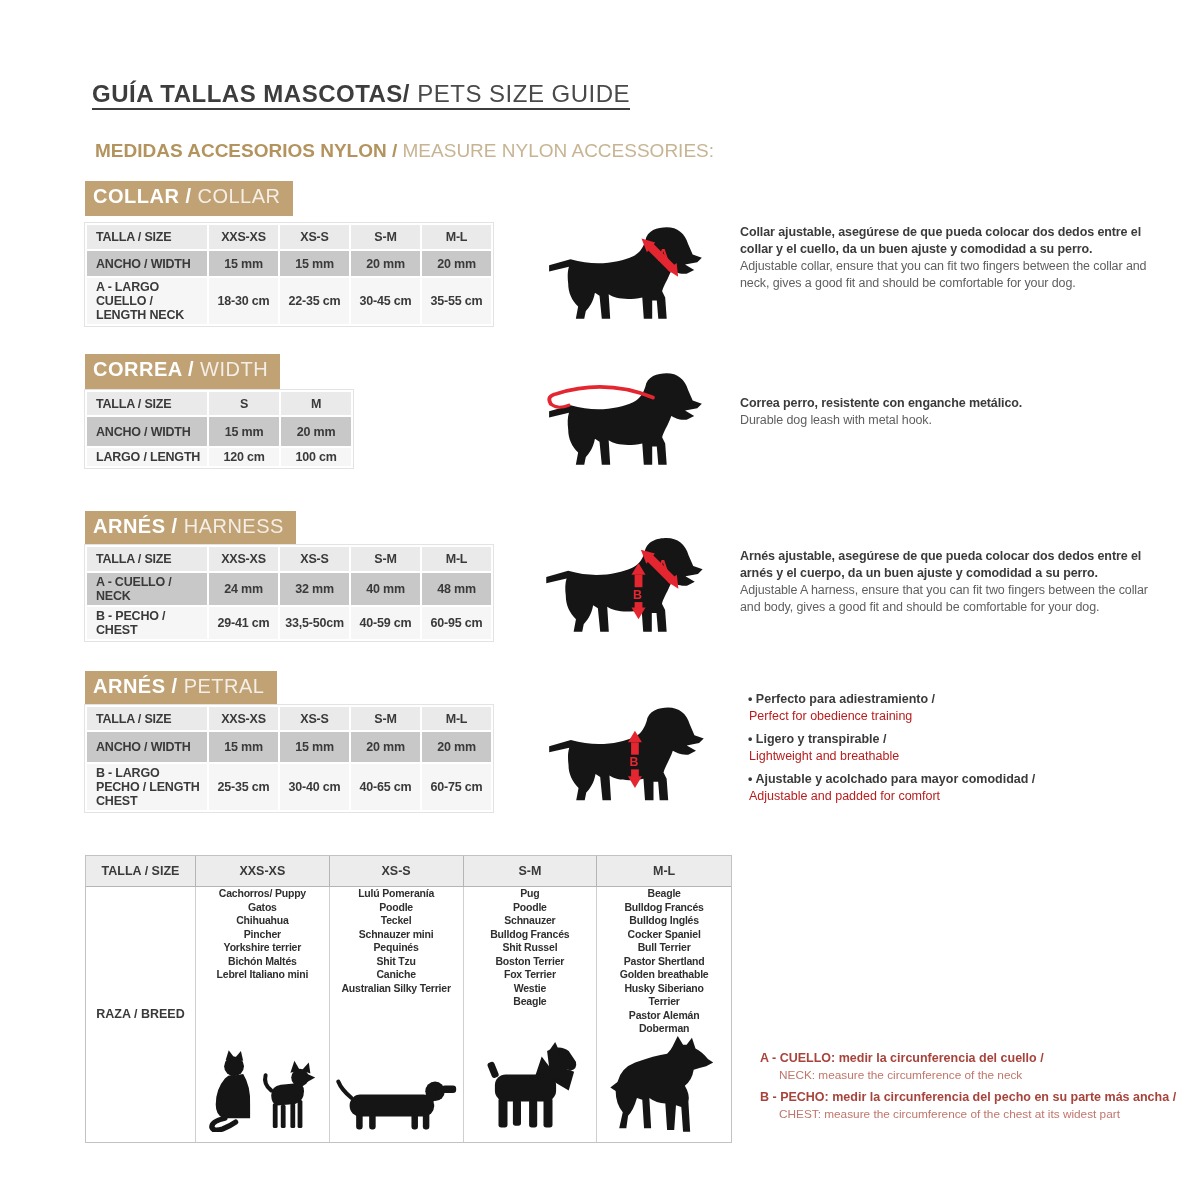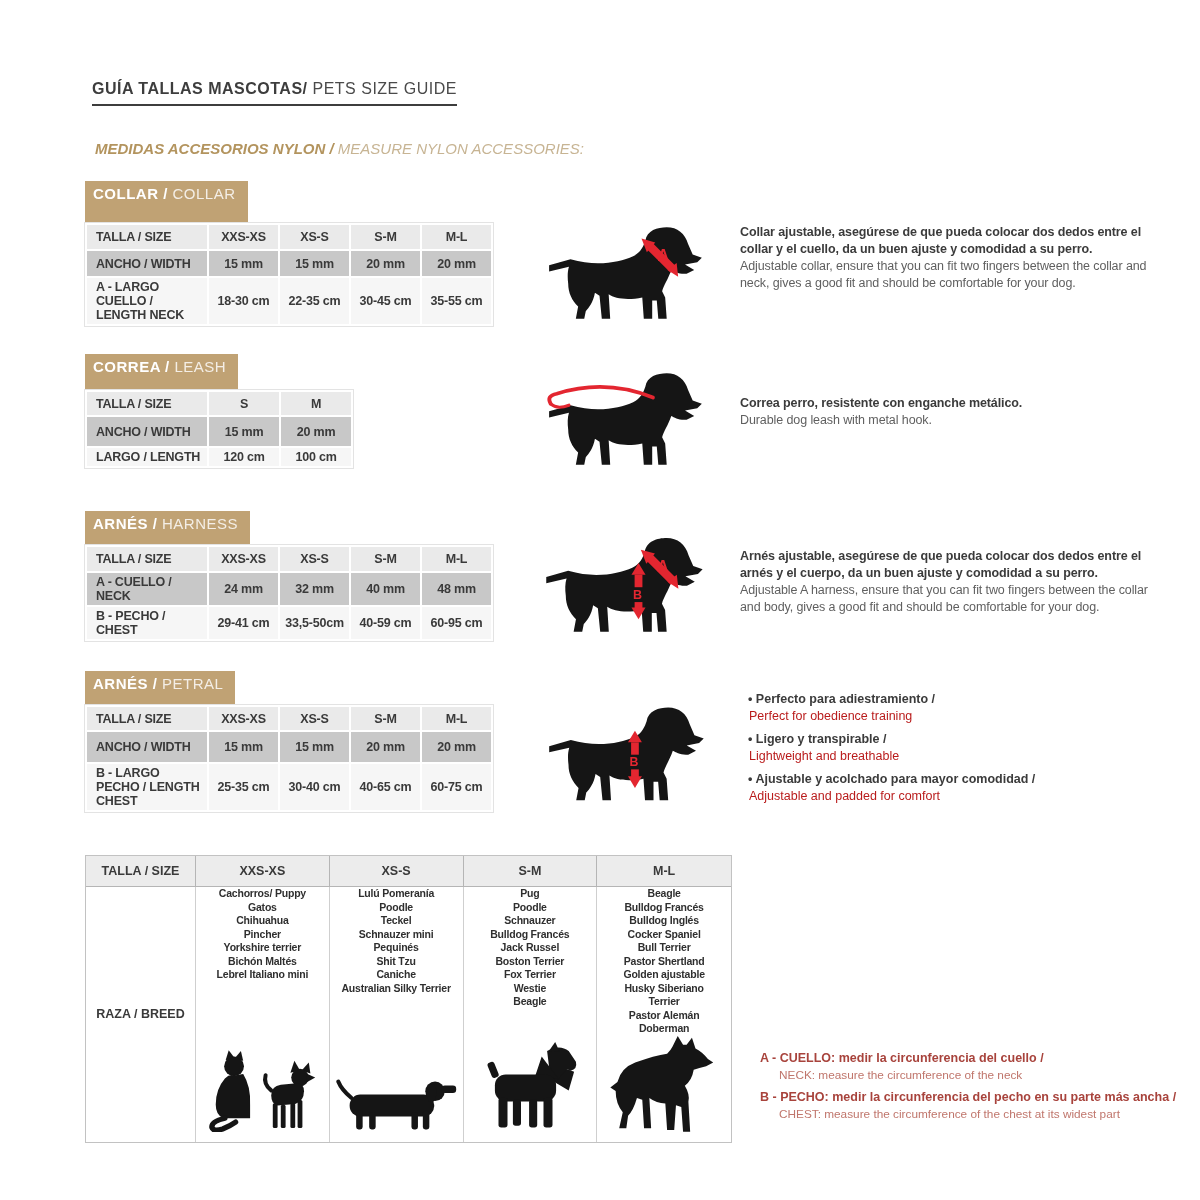--- a/index.html
+++ b/index.html
@@ -1,31 +1,31 @@
 <!DOCTYPE html>
 <html><head>
 <meta charset="utf-8">
 <style>
   html,body{margin:0;padding:0;background:#ffffff;}
   .page{position:relative;width:1200px;height:1200px;background:#fff;overflow:hidden;
         font-family:"Liberation Sans",sans-serif;color:#3a3a3a;}
   .abs{position:absolute;}
 
   
-  .page-title{font-size:16px;letter-spacing:.5px;color:#3d3d3d;border-bottom:2px solid #3d3d3d;
-              padding-bottom:6px;white-space:nowrap;}
+  .page-title{font-size:24px;letter-spacing:.5px;color:#3d3d3d;border-bottom:2px solid #3d3d3d;
+              white-space:nowrap;}
   .page-title .es{font-weight:700;}
   .page-title .en{font-weight:400;color:#4a4a4a;}
-  .subtitle{font-size:15px;white-space:nowrap;font-style:italic;}
+  .subtitle{font-size:19px;white-space:nowrap;}
   .subtitle .es{font-weight:700;color:#b3945e;}
   .subtitle .en{font-weight:400;color:#c7b493;}
 
   
-  .badge{display:inline-block;background:#c0a274;color:#fff;font-size:15px;letter-spacing:.5px;
-         padding:4px 12px 20px 8px;}
+  .badge{display:inline-block;background:#c0a274;color:#fff;font-size:20px;letter-spacing:.5px;
+         padding:4px 12px 8px 8px;}
   .badge .es{font-weight:700;}
   .badge .en{font-weight:400;color:rgba(255,255,255,.82);}
 
   
   table.size-table{border-collapse:collapse;outline:1px solid #e3e3e3;}
   table.size-table td{border:2px solid #ffffff;font-size:12.5px;font-weight:700;color:#3a3a3a;
                       text-align:center;vertical-align:middle;padding:2px 3px;letter-spacing:-.2px;}
   table.size-table td.lbl{text-align:left;padding-left:9px;}
   tr.r-head td{background:#eaeaea;}
   tr.r-mid td{background:#c8c8c8;}
@@ -135,21 +135,21 @@
     <polygon class="dog-red" points="129,21 147,26 136,39"></polygon>
     <polygon class="dog-red" points="177,71 163,62 175,53"></polygon>
     <text class="mark" x="150" y="50" font-size="21">A</text>
   </svg>
   <div class="abs desc" style="left:740px;top:224px;">
     <span class="es">Collar ajustable, asegúrese de que pueda colocar dos dedos entre el collar y el cuello, da un buen ajuste y comodidad a su perro.</span><br>
     <span class="en">Adjustable collar, ensure that you can fit two fingers between the collar and neck, gives a good fit and should be comfortable for your dog.</span>
   </div>
 
   <div class="abs" style="left:85px;top:354px;">
-    <span class="badge"><span class="es">CORREA / </span><span class="en">LEASH</span></span>
+    <span class="badge"><span class="es">CORREA / </span><span class="en">WIDTH</span></span>
   </div>
   <table class="size-table abs" style="left:85px;top:390px;">
     <colgroup>
         <col style="width:122px">
         <col style="width:72px">
         <col style="width:72px">
       </colgroup>
     <tbody>
         <tr class="r-head" style="height:25px;">
       <td class="lbl">TALLA / SIZE</td>
@@ -351,21 +351,21 @@
           </svg>
         </div>
       </div>
 
       <div class="col-w">
         <div class="breed-list">
             <div class="breed-line">Pug</div>
             <div class="breed-line">Poodle</div>
             <div class="breed-line">Schnauzer</div>
             <div class="breed-line">Bulldog Francés</div>
-            <div class="breed-line">Jack Russel</div>
+            <div class="breed-line">Shit Russel</div>
             <div class="breed-line">Boston Terrier</div>
             <div class="breed-line">Fox Terrier</div>
             <div class="breed-line">Westie</div>
             <div class="breed-line">Beagle</div>
           </div>
         <div class="breed-icon">
           <svg width="100" height="90" viewBox="0 0 110 100">
             <path class="sil" d="M74,10 Q88,2 98,10 L106,22 Q108,30 100,32 L96,30 Q99,42 88,47 L78,42 Z"></path>
             <path class="sil" d="M96,30 L104,33 L98,54 L83,45 Z"></path>
             <polygon class="sil" points="76,10 83,0 88,11"></polygon>
@@ -381,21 +381,21 @@
       </div>
 
       <div class="col-w">
         <div class="breed-list">
             <div class="breed-line">Beagle</div>
             <div class="breed-line">Bulldog Francés</div>
             <div class="breed-line">Bulldog Inglés</div>
             <div class="breed-line">Cocker Spaniel</div>
             <div class="breed-line">Bull Terrier</div>
             <div class="breed-line">Pastor Shertland</div>
-            <div class="breed-line">Golden ajustable</div>
+            <div class="breed-line">Golden breathable</div>
             <div class="breed-line">Husky Siberiano</div>
             <div class="breed-line">Terrier</div>
             <div class="breed-line">Pastor Alemán</div>
             <div class="breed-line">Doberman</div>
           </div>
         <div class="breed-icon">
           <svg width="112" height="102" viewBox="0 0 125 115">
             <path class="sil" d="M72,12 L78,0 L84,10 L88,10 L94,2 L98,14 Q106,18 112,26 L118,30 L110,34
               Q102,36 96,38 Q94,50 86,56 Q92,66 90,74 L92,108 L84,108 L82,80 L76,78 L74,106 L66,106 L64,76
               Q54,76 46,70 L48,104 L40,104 L38,72 L32,70 Q28,84 22,90 L20,104 L12,104 L16,86 Q8,76 8,62

